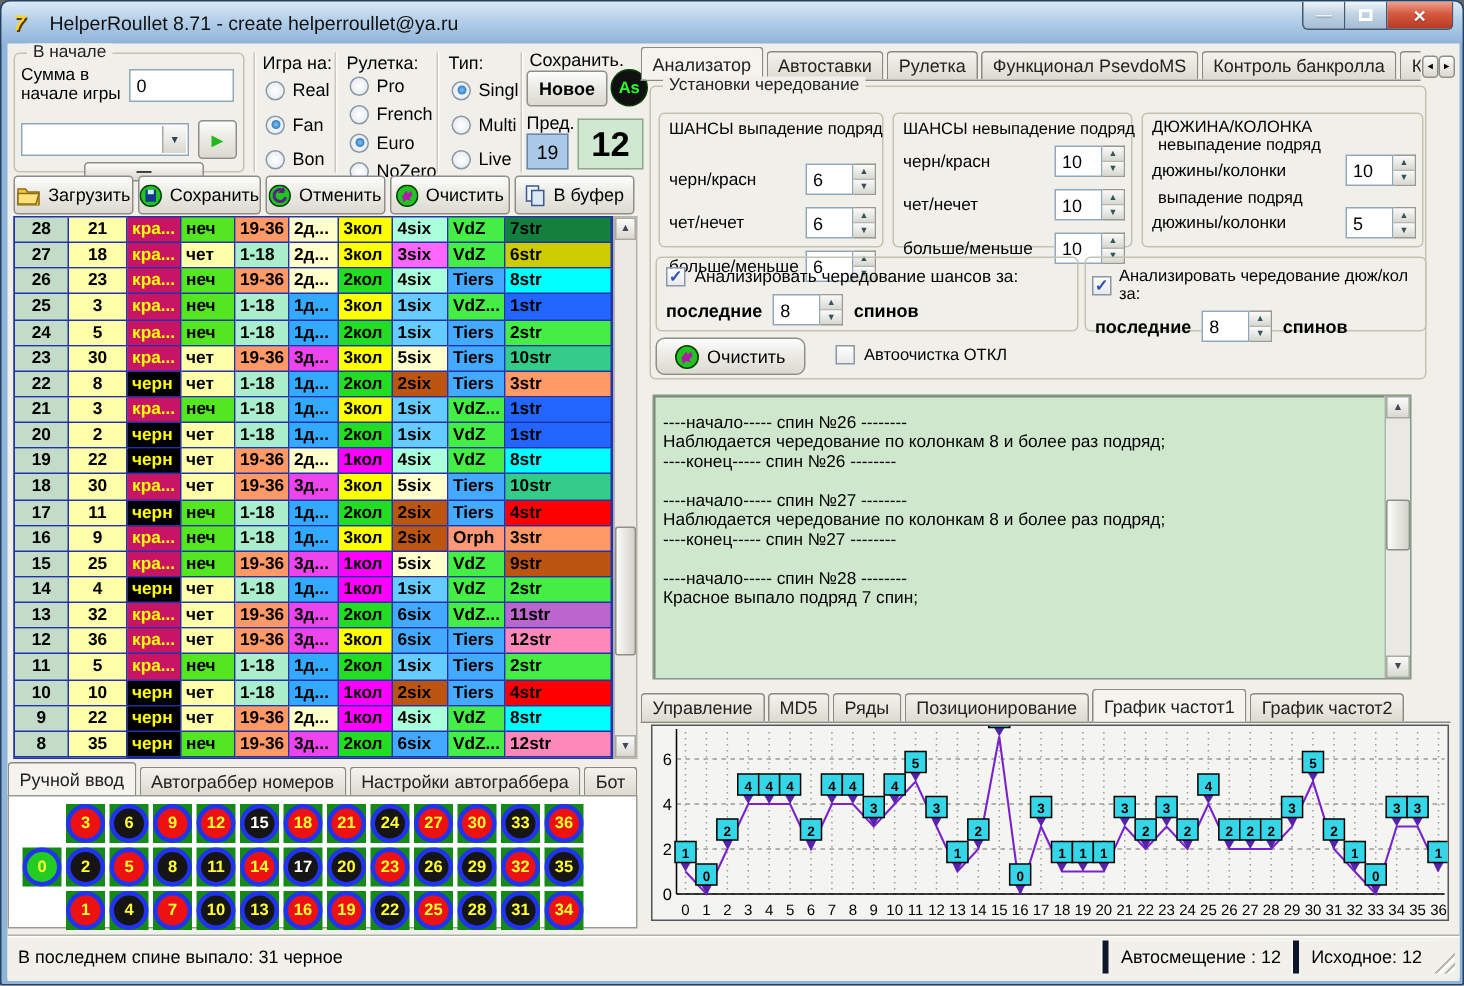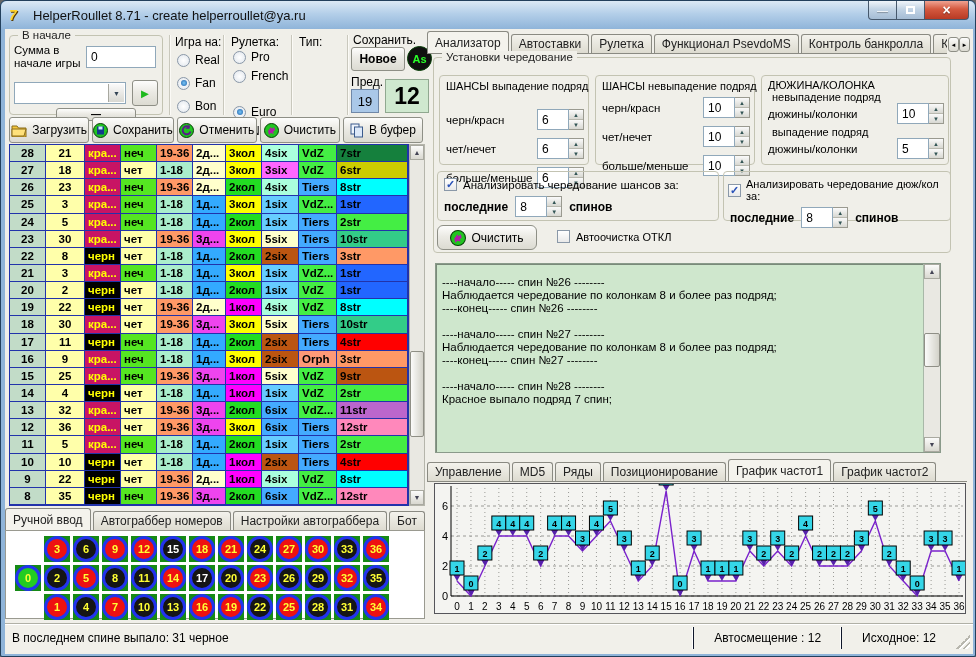--- a/index.html
+++ b/index.html
@@ -58,21 +58,21 @@
 .logline{min-height:13px;white-space:nowrap}
 .srow{display:flex;align-items:center;margin-bottom:8px}
 .slabel{flex:1;font-size:11.5px;white-space:nowrap}
 .boxtitle{font-size:11.5px;white-space:nowrap}
 .bold{font-weight:bold}
 
 #chart-box{position:absolute;left:429px;top:454px;width:532px;height:131px;background:#f4f4f1;border:1px solid #55555a;overflow:hidden}
 
 #statusbar{position:absolute;left:0;top:594px;width:968px;height:29px;background:#f1f0ea;border-top:1px solid #b0b0a6;box-shadow:inset 0 1px 0 #fff;display:flex;align-items:center;font-size:12px}
 .sb-left{flex:1;padding-left:7px}
-.sb-cell{border-left:1px solid #0f172a;box-shadow:-1px 0 0 #fff;height:22px;display:flex;align-items:center;padding:0 20px;white-space:nowrap}
+.sb-cell{border-left:4px solid #0f172a;box-shadow:-1px 0 0 #fff;height:22px;display:flex;align-items:center;padding:0 8px;white-space:nowrap}
 .grip{width:14px;height:14px;margin:8px 3px 0 0;background:
  linear-gradient(135deg,transparent 50%,#b8b7ae 50%,#b8b7ae 58%,#fff 58%,#fff 66%,transparent 66%,transparent 74%,#b8b7ae 74%,#b8b7ae 82%,#fff 82%,#fff 90%,transparent 90%)}
 
 .whitebox{background:#fff;border:1px solid #90a8ba;position:absolute;display:flex;align-items:center;padding-left:4px}
 .combo-arrow{position:absolute;right:1px;top:1px;bottom:1px;width:16px;background:linear-gradient(#fafafa,#d8d8d2);border-left:1px solid #a8a8a0;display:flex;align-items:center;justify-content:center;font-size:7px;color:#345}
 </style>
 </head>
 <body>
 
 <div class="window">
@@ -130,36 +130,50 @@
           </div>
         </div>
 
       <div class="vsep" style="left:218px;top:4px;height:80px"></div>
       <div class="grouplabel" style="left:226px;top:4px">Рулетка:</div>
       <div style="position:absolute;left:228px;top:19px" class="tight">
           <div class="radiorow" style="margin-bottom: 5px;">
             <span class="radio"></span>
             <span class="radiolabel">Pro</span>
           </div>
-          <div class="radiorow" style="margin-bottom: 22px;">
+          <div class="radiorow" style="margin-bottom: 5px;">
             <span class="radio"></span>
             <span class="radiolabel">French</span>
           </div>
           <div class="radiorow" style="margin-bottom: 5px;">
             <span class="radio sel"></span>
             <span class="radiolabel">Euro</span>
           </div>
           <div class="radiorow" style="margin-bottom: 5px;">
             <span class="radio"></span>
             <span class="radiolabel">NoZero</span>
           </div>
         </div>
 
       <div class="vsep" style="left:286px;top:4px;height:80px"></div>
       <div class="grouplabel" style="left:294px;top:4px">Тип:</div>
+      <div style="position:absolute;left:296px;top:22px">
+          <div class="radiorow">
+            <span class="radio sel"></span>
+            <span class="radiolabel">Singl</span>
+          </div>
+          <div class="radiorow">
+            <span class="radio"></span>
+            <span class="radiolabel">Multi</span>
+          </div>
+          <div class="radiorow">
+            <span class="radio"></span>
+            <span class="radiolabel">Live</span>
+          </div>
+        </div>
 
       <div class="vsep" style="left:342px;top:4px;height:80px"></div>
       <div class="grouplabel" style="left:348px;top:2px">Сохранить.</div>
       <div class="btn" style="position:absolute;left:346px;top:16px;width:54px;height:24px;font-weight:bold">
           <span>Новое</span>
         </div>
       <div style="position:absolute;left:402px;top:15px;width:25px;height:25px;border-radius:50%;background:#101010;border:1px solid #064006;display:flex;align-items:center;justify-content:center;color:#2aff2a;font-size:11px;font-weight:bold">
           <span>As</span>
         </div>
       <div class="grouplabel" style="left:346px;top:44px">Пред.</div>

